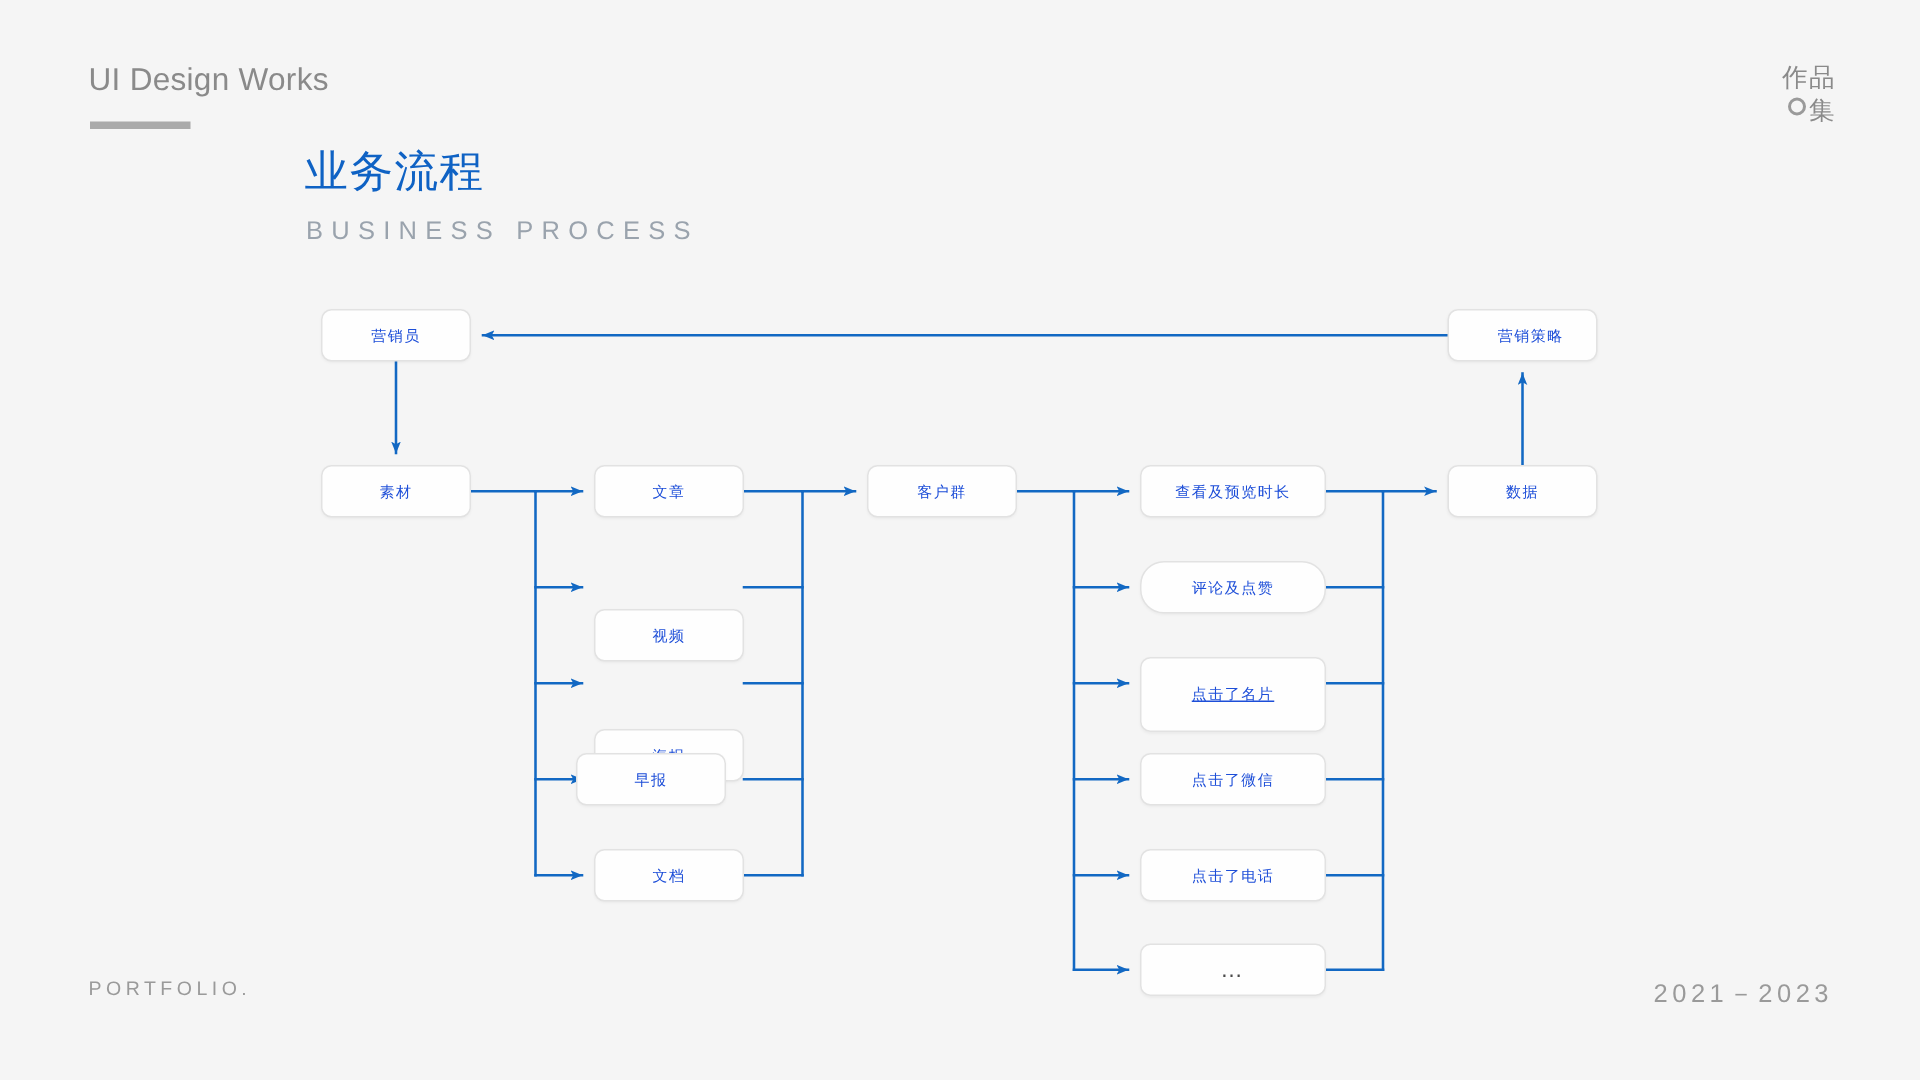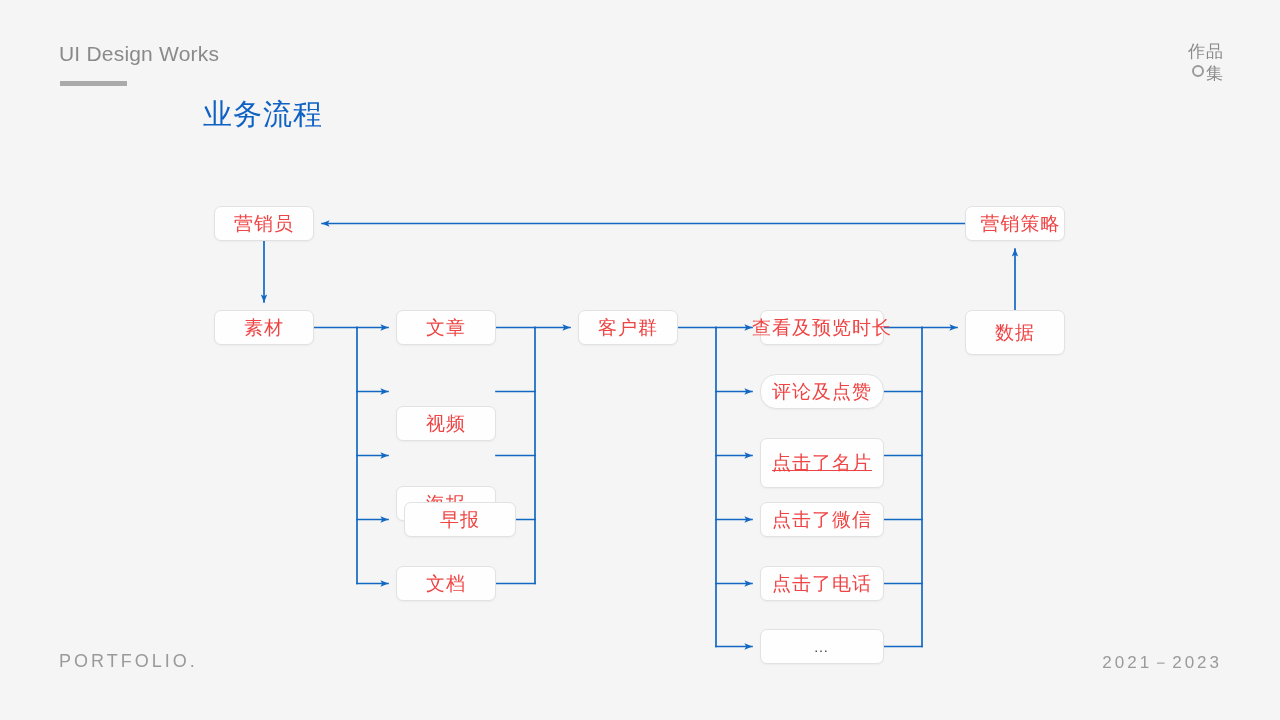--- a/index.html
+++ b/index.html
@@ -95,21 +95,21 @@
     color: #9aa3ad;
     letter-spacing: 5.5px;
     white-space: nowrap;
   }
 
   
   .ft-left {
     position: absolute;
     left: 59px;
     top: 651px;
-    font-size: 18px;
+    font-size: 13px;
     color: #9a9a9a;
     letter-spacing: 3px;
     white-space: nowrap;
     text-align: center;
   }
   .ft-right {
     position: absolute;
     right: 58px;
     top: 651px;
     font-size: 17px;
@@ -129,22 +129,22 @@
   .node {
     position: absolute;
     box-sizing: border-box;
     background: #fefefe;
     border: 1px solid #e2e2e2;
     border-radius: 7px;
     box-shadow: 0 1px 2px rgba(0,0,0,0.045);
     display: flex;
     align-items: center;
     justify-content: center;
-    font-size: 19px;
-    color: #ef4444;
+    font-size: 10px;
+    color: #1d4ed8;
     letter-spacing: 1px;
     white-space: nowrap;
   }
   .node.dots {
     font-size: 15px;
     letter-spacing: 2px;
     color: #4a4a4a;
   }
 </style>
 </head>
@@ -155,20 +155,21 @@
   <div class="hdr-title">UI Design Works</div>
   <div class="hdr-rule"></div>
 
   <div class="hdr-badge">
     <span class="b-top">作品</span>
     <span class="b-bot">集</span>
     <span class="b-circle"></span>
   </div>
 
   <div class="sec-title">业务流程</div>
+  <div class="sec-sub">BUSINESS  PROCESS</div>
 
   <svg id="diagram-svg" viewBox="0 0 1280 720" xmlns="http://www.w3.org/2000/svg">
     <defs>
       <marker id="ah" markerWidth="9" markerHeight="9" refX="7.6" refY="3.2" orient="auto" markerUnits="userSpaceOnUse">
         <path d="M0,0 L8,3.2 L0,6.4 L1.8,3.2 z" fill="#1268c3"></path>
       </marker>
     </defs>
     <g fill="none" stroke="#1268c3" stroke-width="1.7" stroke-linecap="square">
 
       <path d="M965,223.5 L322,223.5" marker-end="url(#ah)"></path>
@@ -216,28 +217,28 @@
     </g>
   </svg>
 
   <div id="nodes-layer">
       <div class="node" style="left: 214px; top: 206px; width: 100px; height: 35px;">营销员</div>
       <div class="node" style="left: 965px; top: 206px; width: 100px; height: 35px; padding-left: 11px;">营销策略</div>
       <div class="node" style="left: 214px; top: 310px; width: 100px; height: 35px;">素材</div>
       <div class="node" style="left: 396px; top: 310px; width: 100px; height: 35px;">文章</div>
       <div class="node" style="left: 396px; top: 374px; width: 100px; height: 35px; margin-top: 32px;">视频</div>
       <div class="node" style="left: 396px; top: 438px; width: 100px; height: 35px; margin-top: 48px;">海报</div>
-      <div class="node" style="left: 404px; top: 502px; width: 112px; height: 35px;">早报</div>
+      <div class="node" style="left: 384px; top: 502px; width: 100px; height: 35px;">早报</div>
       <div class="node" style="left: 396px; top: 566px; width: 100px; height: 35px;">文档</div>
       <div class="node" style="left: 578px; top: 310px; width: 100px; height: 35px;">客户群</div>
       <div class="node" style="left: 760px; top: 310px; width: 124px; height: 35px;">查看及预览时长</div>
       <div class="node" style="left: 760px; top: 374px; width: 124px; height: 35px; border-radius: 16px;">评论及点赞</div>
       <div class="node" style="left: 760px; top: 438px; width: 124px; height: 50px; text-decoration: underline;">点击了名片</div>
       <div class="node" style="left: 760px; top: 502px; width: 124px; height: 35px;">点击了微信</div>
       <div class="node" style="left: 760px; top: 566px; width: 124px; height: 35px;">点击了电话</div>
       <div class="node dots" style="left: 760px; top: 629px; width: 124px; height: 35px;">…</div>
-      <div class="node" style="left: 965px; top: 310px; width: 100px; height: 45px;">数据</div>
+      <div class="node" style="left: 965px; top: 310px; width: 100px; height: 35px;">数据</div>
     </div>
 
   <div class="ft-left">PORTFOLIO.</div>
   <div class="ft-right">2021－2023</div>
 
 </div>
 
 </body></html>

